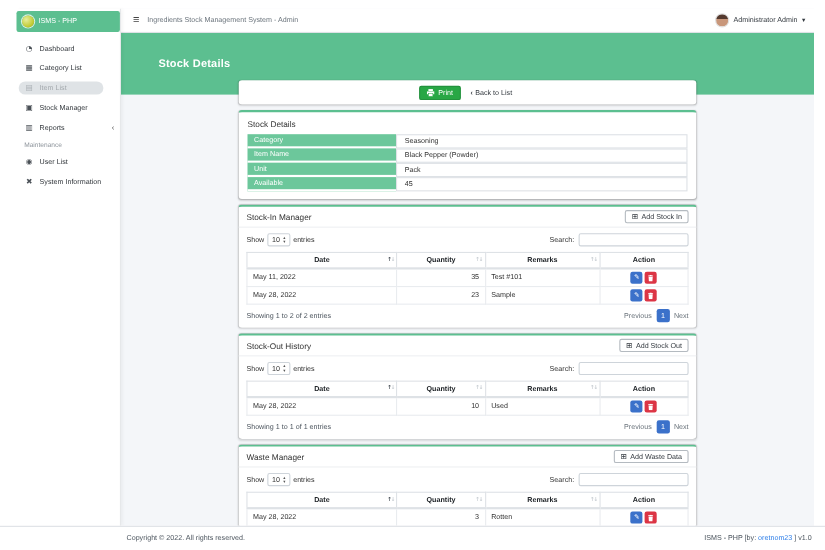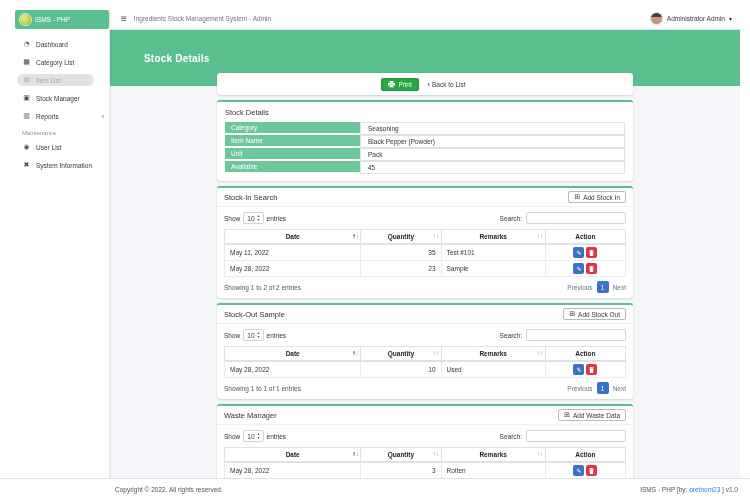--- a/index.html
+++ b/index.html
@@ -201,21 +201,21 @@
               <div class="v">Black Pepper (Powder)</div>
               <div class="k">Unit</div>
               <div class="v">Pack</div>
               <div class="k">Available</div>
               <div class="v">45</div>
             </div>
           </div>
 
           <div class="card hist-card">
             <div class="hist-header">
-              <span class="hist-title">Stock-In Search</span>
+              <span class="hist-title">Stock-In Manager</span>
               <button class="btn-add">
                 <span class="ai">⊞</span>
                 <span>Add Stock In</span>
               </button>
             </div>
             <div class="hist-body">
               <div class="dt-controls">
                 <div class="dt-length">
                   <span>Show</span>
                   <span class="dt-select">
@@ -284,21 +284,21 @@
                   <span class="page-prev">Previous</span>
                   <span class="page-num">1</span>
                   <span class="page-next">Next</span>
                 </div>
               </div>
             </div>
           </div>
 
           <div class="card hist-card">
             <div class="hist-header">
-              <span class="hist-title">Stock-Out Sample</span>
+              <span class="hist-title">Stock-Out History</span>
               <button class="btn-add">
                 <span class="ai">⊞</span>
                 <span>Add Stock Out</span>
               </button>
             </div>
             <div class="hist-body">
               <div class="dt-controls">
                 <div class="dt-length">
                   <span>Show</span>
                   <span class="dt-select">

